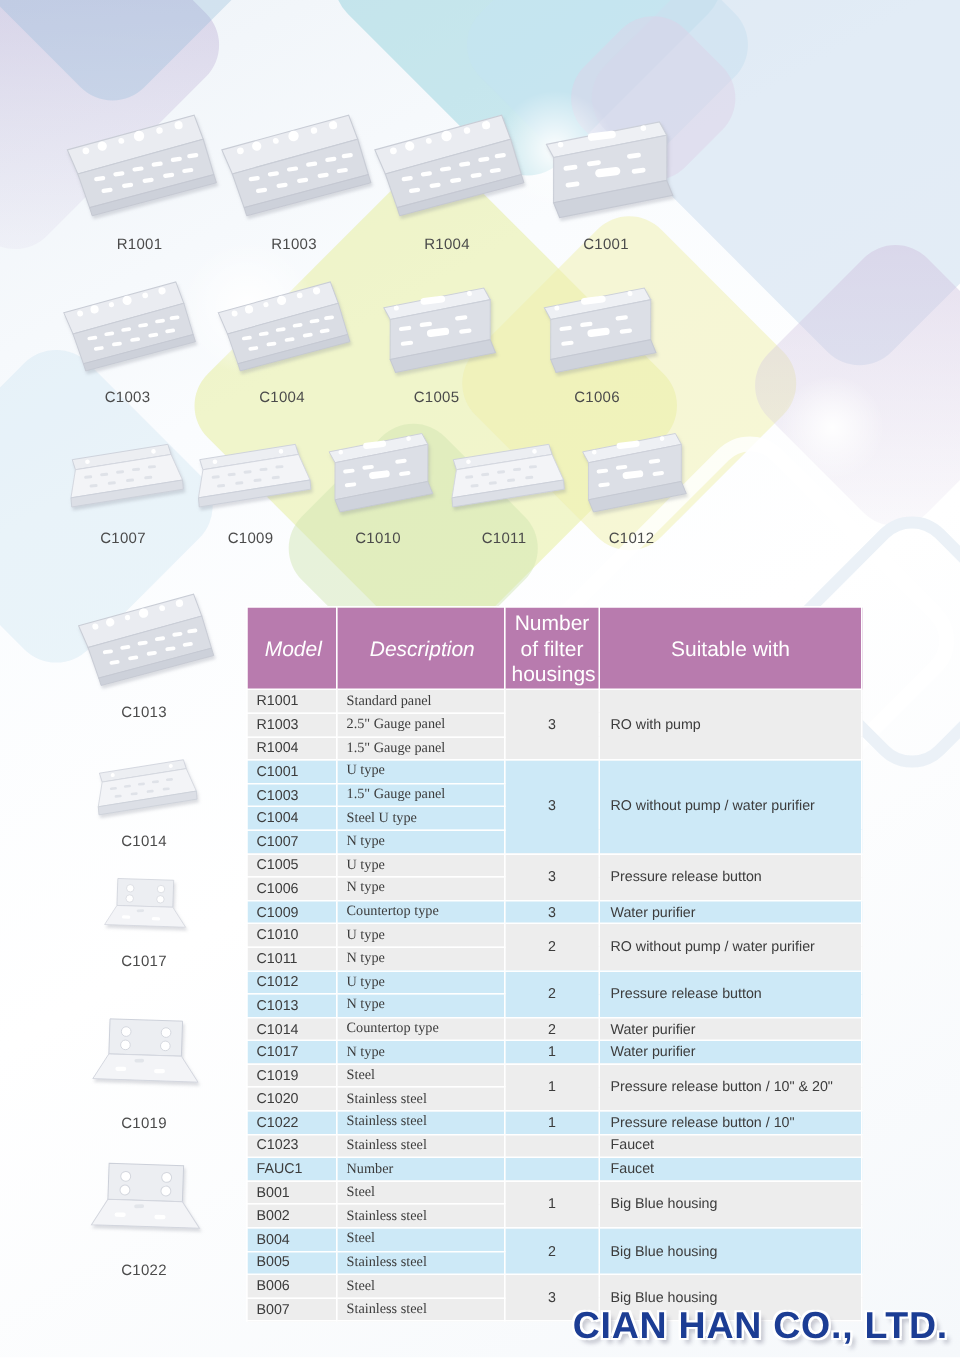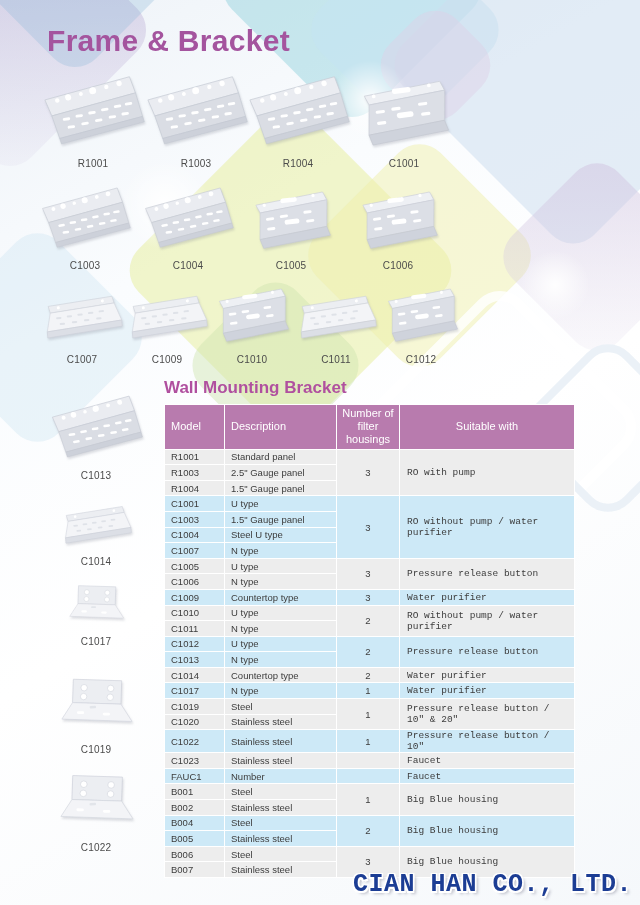--- a/index.html
+++ b/index.html
@@ -29,46 +29,45 @@
   .gl2{left:520px;top:250px;width:70px;height:70px;}
   .gl3{left:330px;top:60px;width:80px;height:80px;}
 
   
   .title{position:absolute;left:47px;top:24px;margin:0;font-size:30px;font-weight:bold;letter-spacing:.3px;color:var(--title,#a4549e);}
   .section-title{position:absolute;left:164px;top:378px;margin:0;font-size:17px;font-weight:bold;color:var(--section-title,#b0509f);}
   .footer{
     position:absolute;top:870px;right:8px;font-size:25px;font-weight:900;letter-spacing:.5px;
     color:var(--footer-blue,#1c3d94);
     text-shadow:-1.5px -1.5px 0 #fff,1.5px -1.5px 0 #fff,-1.5px 1.5px 0 #fff,1.5px 1.5px 0 #fff,3px 3px 3px rgba(60,60,90,.3);
-    font-family:Liberation Mono, monospace;
   }
 
   
   .product{position:absolute;display:flex;flex-direction:column;align-items:center;}
   .pimg{width:100%;display:flex;align-items:flex-end;justify-content:center;}
   .pimg svg{width:100%;height:100%;filter:drop-shadow(1px 2px 1px rgba(120,125,140,.25));}
   .plabel{font-size:10px;color:#4b4b4b;margin-top:2px;letter-spacing:.2px;white-space:nowrap;}
 
   
   #spec-table{
     position:absolute;left:164px;top:404px;width:410px;
     border-collapse:collapse;table-layout:fixed;
     font-size:9.5px;color:#3c3c3c;
   }
   #spec-table th{
     background:var(--table-header-bg,#b87bae);color:#fff;font-weight:normal;
-    font-size:11px;height:30px;line-height:1.2;border:1px solid #fff;padding:2px 4px;margin-top:25px;
+    font-size:14px;height:30px;line-height:1.2;border:1px solid #fff;padding:2px 4px;margin-top:25px;
   }
-  #spec-table th.h0,#spec-table th.h1{text-align:left;padding-left:6px;}
+  #spec-table th.h0,#spec-table th.h1{text-align:center;padding-left:6px;font-style:italic;}
   #spec-table th.h2,#spec-table th.h3{text-align:center;}
   #spec-table td{border:1px solid #fff;height:14.6px;padding:0 4px;vertical-align:middle;}
   #spec-table td.c-model{padding-left:6px;}
-  #spec-table td.c-desc{padding-left:6px;}
+  #spec-table td.c-desc{padding-left:6px;font-family:Liberation Serif, serif;}
   #spec-table td.c-num{text-align:center;}
-  #spec-table td.c-suit{padding-left:7px;font-family:Liberation Mono, monospace;}
+  #spec-table td.c-suit{padding-left:7px;}
   #spec-table tr.g-blue td{background:var(--row-blue,#cde9f7);}
   #spec-table tr.g-gray td{background:var(--row-gray,#ededed);}
 </style>
 </head>
 <body>
 
 <div class="page">
   <div class="bg">
     <div class="dm d1"></div>
     <div class="dm d2"></div>
@@ -81,21 +80,20 @@
     <div class="dm d9"></div>
     <div class="dm d10"></div>
     <div class="dm d11"></div>
     <div class="dm d12"></div>
     <div class="dm d13"></div>
     <div class="glow gl1"></div>
     <div class="glow gl2"></div>
     <div class="glow gl3"></div>
   </div>
 
-  <h1 class="title">Frame &amp; Bracket</h1>
 
   <div id="grid">
       <div class="product" style="left: 35px; top: 70px; width: 116px;">
         <div class="pimg" style="height: 86px;">
           <svg viewBox="0 0 120 92" preserveAspectRatio="xMidYMid meet">
             <g transform="rotate(-8 60 46)">
               <path d="M11 25 L104 13 L108 31 L16 43 Z" fill="#eaecf1" stroke="#c9cdd6" stroke-width="0.8"></path>
               <path d="M16 43 L108 31 L112 57 L21 68 Z" fill="#dadde4" stroke="#c9cdd6" stroke-width="0.8"></path>
               <path d="M21 68 L112 57 L113 63 L22 74 Z" fill="#cdd1da" stroke="#c3c7d1" stroke-width="0.6"></path>
               <circle cx="24" cy="27.5" r="2.4" fill="#fff"></circle>
@@ -513,21 +511,20 @@
               <rect x="36" y="53" width="9" height="3.5" rx="1.7" fill="#fff" transform="rotate(3 40 54)"></rect>
               <rect x="68" y="56" width="9" height="3.5" rx="1.7" fill="#fff" transform="rotate(3 72 57)"></rect>
               <rect x="52" y="47" width="8" height="3" rx="1.5" fill="#e2e5ea"></rect>
             </g>
           </svg>
         </div>
         <div class="plabel">C1022</div>
       </div>
     </div>
 
-  <h2 class="section-title">Wall Mounting Bracket</h2>
 
   <div id="tablewrap">
       <table id="spec-table">
         <colgroup>
           <col style="width: 60px;">
           <col style="width: 112px;">
           <col style="width: 63px;">
           <col style="width: 175px;">
         </colgroup>
         <thead>

